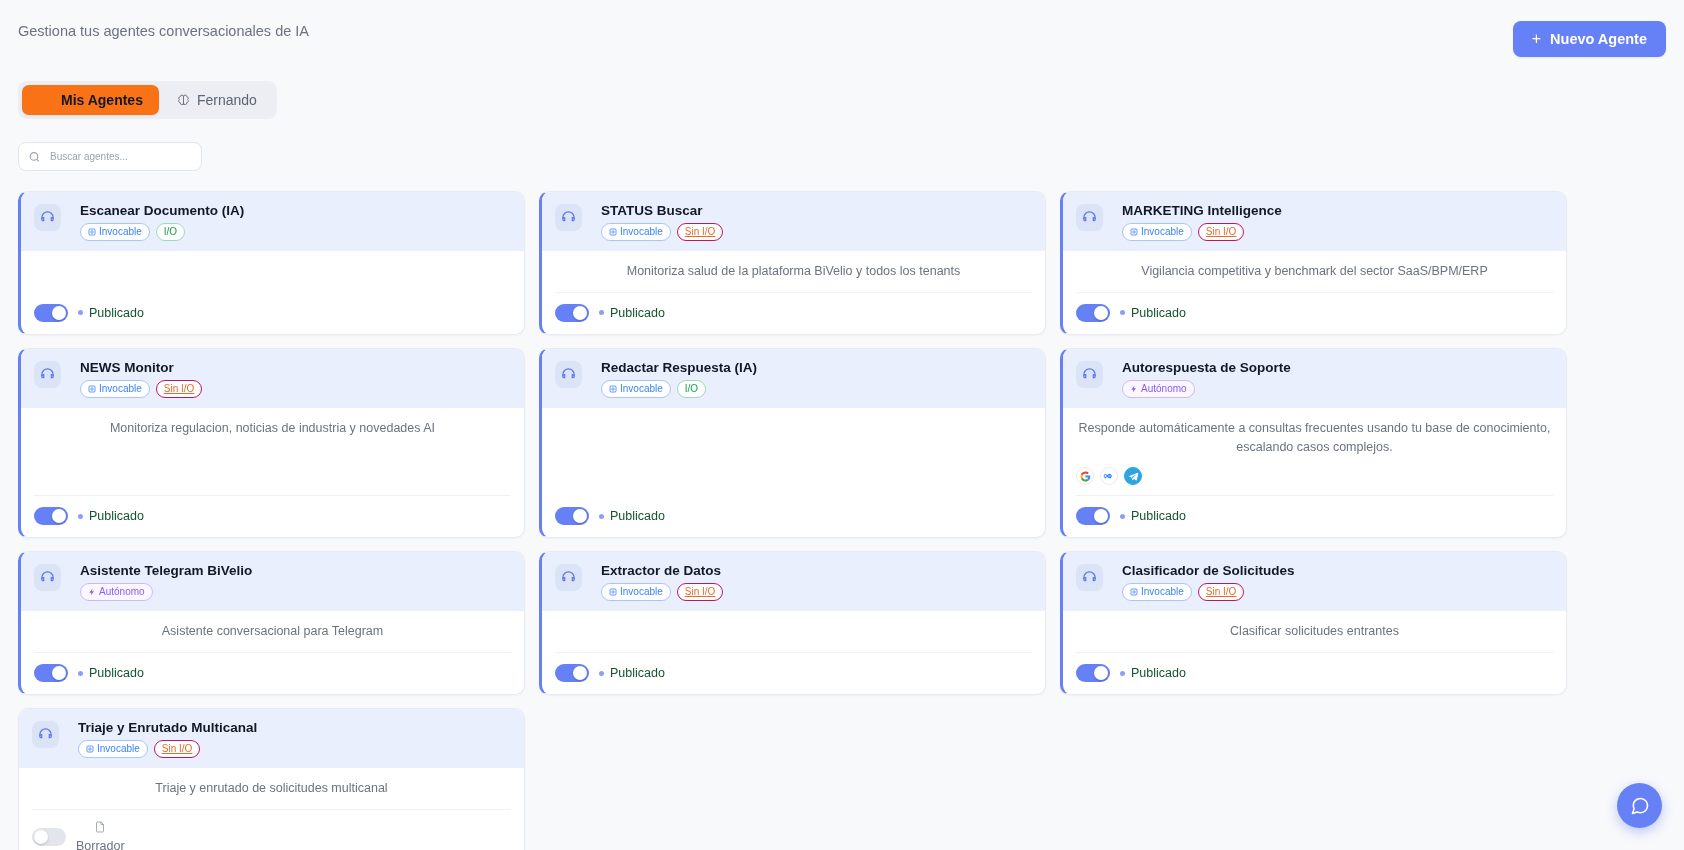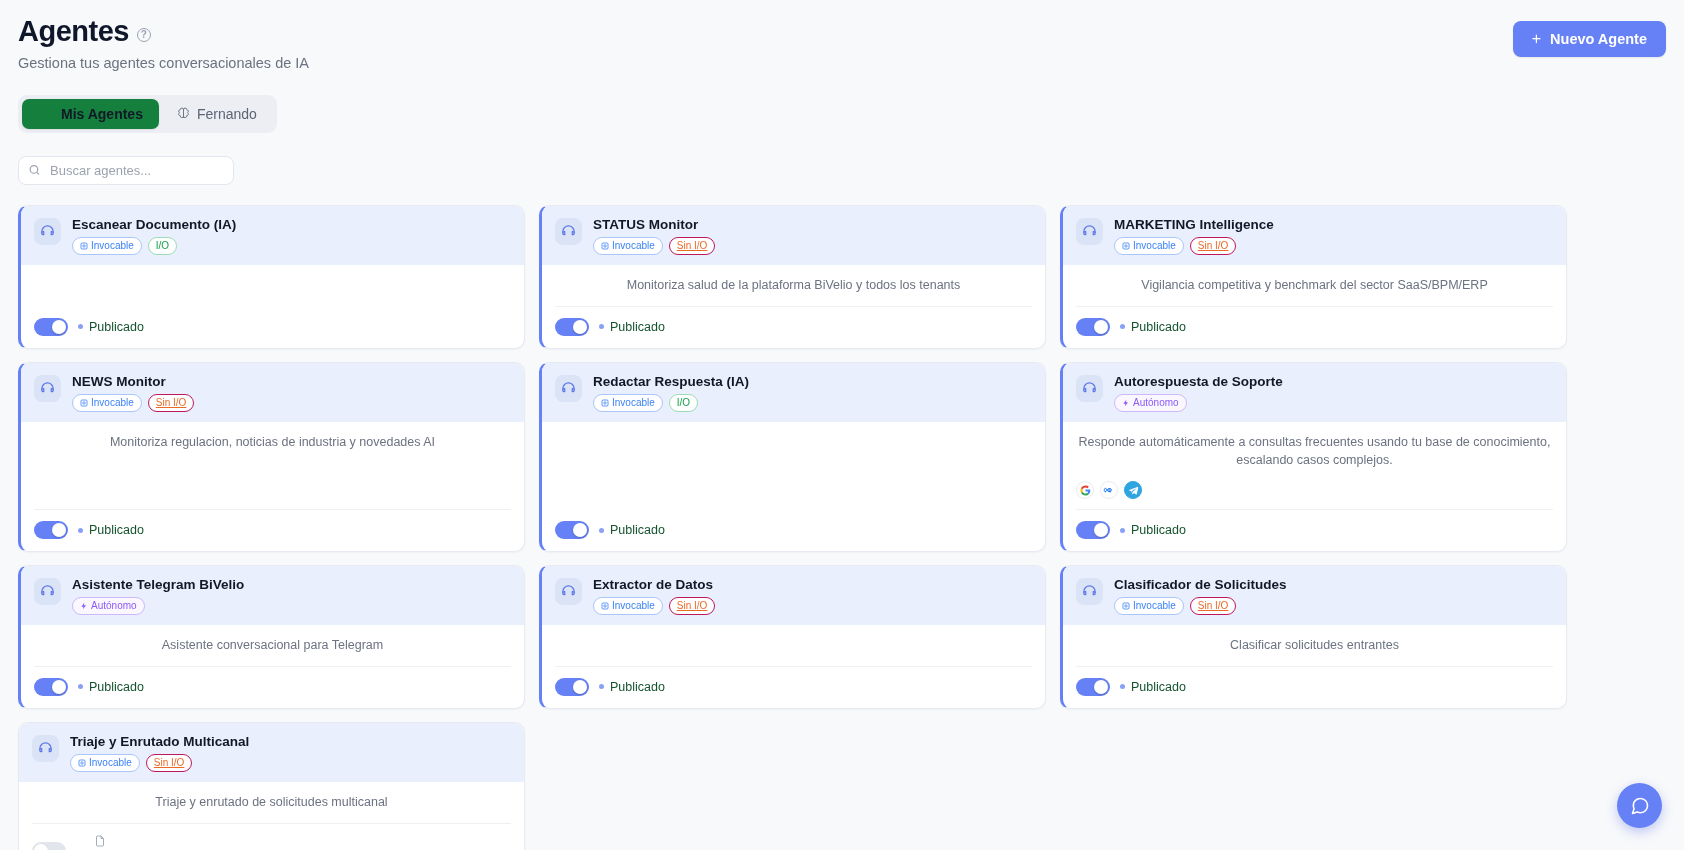--- a/index.html
+++ b/index.html
@@ -45,34 +45,34 @@
     margin-top: 24px;
   }
   .tab {
     display: inline-flex; align-items: center; gap: 7px;
     padding: 7px 16px; border-radius: 7px;
     font-size: 14px; color: #5b6575; cursor: pointer;
     border: none; background: transparent;
     font-family: "Liberation Sans", sans-serif;
   }
   .tab.active {
-    background: #15803d; color: #111827; font-weight: 600;
+    background: #f97316; color: #111827; font-weight: 600;
     box-shadow: 0 1px 2px rgba(16,24,40,.08);
     padding-left: 39px;
   }
 
   
   .search-wrap {
     position: relative; width: 180px; margin-top: 23px;
   }
   .search-input {
-    width: 216px; height: 29px;
+    width: 184px; height: 29px;
     border: 1px solid #e3e6ec; border-radius: 8px;
     background: #fff; padding: 0 10px 0 31px;
-    font-size: 13px; color: #374151;
+    font-size: 10px; color: #374151;
     font-family: "Liberation Sans", sans-serif;
     outline: none;
   }
   .search-input::placeholder { color: #9ca3af; }
   .search-icon-pos {
     position: absolute; left: 10px; top: 50%; transform: translateY(-50%);
     display: flex; pointer-events: none;
   }
 
   
@@ -102,21 +102,21 @@
     min-height: 56px;
   }
   .card.draft .card-head { background: #e9effc; }
 
   .avatar {
     width: 27px; height: 27px; flex: 0 0 27px;
     border-radius: 8px; background: #dbe4f7;
     display: flex; align-items: center; justify-content: center;
     margin-top: 1px;
   }
-  .head-text { display: flex; flex-direction: column; gap: 5px; min-width: 0; }
+  .head-text { display: flex; flex-direction: column; gap: 5px; min-width: 0; margin-left: 8px; }
   .card-name {
     font-size: 13.5px; font-weight: 600; color: #111827;
     white-space: nowrap; overflow: hidden; text-overflow: ellipsis;
   }
   .badges { display: flex; align-items: center; gap: 6px; }
   .badge {
     display: inline-flex; align-items: center; gap: 3px;
     font-size: 10px; line-height: 1;
     padding: 3px 7px; border-radius: 9px;
     background: #ffffff; white-space: nowrap;
@@ -177,24 +177,20 @@
     box-shadow: 0 4px 12px rgba(79,104,230,.35);
   }
 </style>
 </head>
 <body>
 
 <div class="page">
 
   <div class="header-row">
     <div>
-      <div class="title-line">
-        <h1 class="page-title">Agentes</h1>
-        <span class="help-icon">?</span>
-      </div>
       <div class="subtitle">Gestiona tus agentes conversacionales de IA</div>
     </div>
     <button class="new-agent-btn">
       <span class="plus">+</span>
       <span>Nuevo Agente</span>
     </button>
   </div>
 
   <div class="tabs">
     <button class="tab active">
@@ -265,21 +261,21 @@
       <div class="card">
         <div class="card-head">
           <div class="avatar">
             <svg width="15" height="15" viewBox="0 0 24 24" fill="none" stroke="#5b76e8" stroke-width="1.9" stroke-linecap="round" stroke-linejoin="round">
               <path d="M3 14v-2a9 9 0 0 1 18 0v2"></path>
               <path d="M21 15a2 2 0 0 1-2 2h-1v-5h1a2 2 0 0 1 2 2v1z"></path>
               <path d="M3 15a2 2 0 0 0 2 2h1v-5H5a2 2 0 0 0-2 2v1z"></path>
             </svg>
           </div>
           <div class="head-text">
-            <div class="card-name">STATUS Monitor</div>
+            <div class="card-name">STATUS Buscar</div>
             <div class="badges">
               <span class="badge invocable">
                 <span style="display:flex">
                   <svg width="8" height="8" viewBox="0 0 24 24" fill="none" stroke="#3b82f6" stroke-width="2.4">
                     <rect x="3" y="3" width="18" height="18" rx="3"></rect>
                     <rect x="9" y="9" width="6" height="6" rx="1"></rect>
                   </svg>
                 </span>
                 <span>Invocable</span>
               </span>

